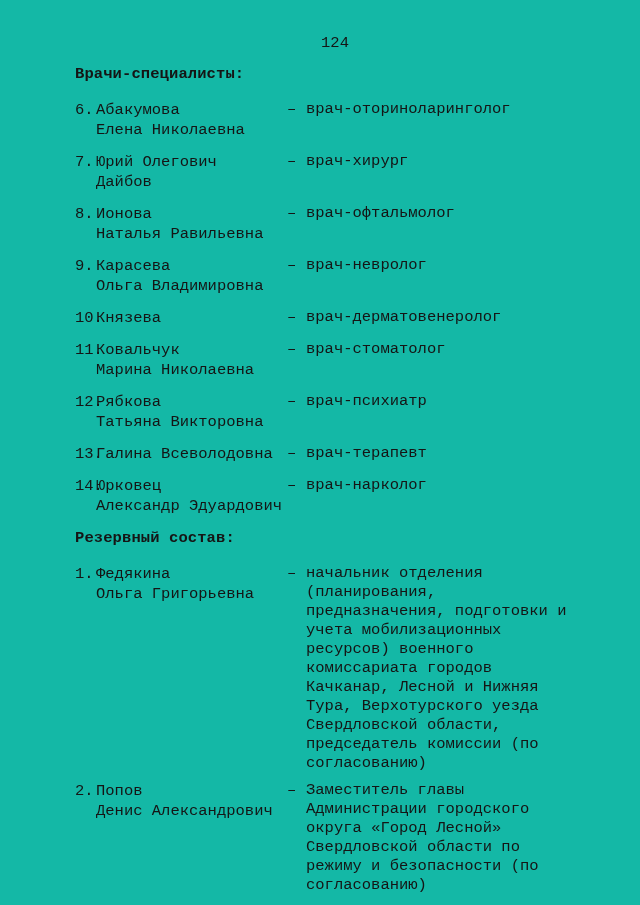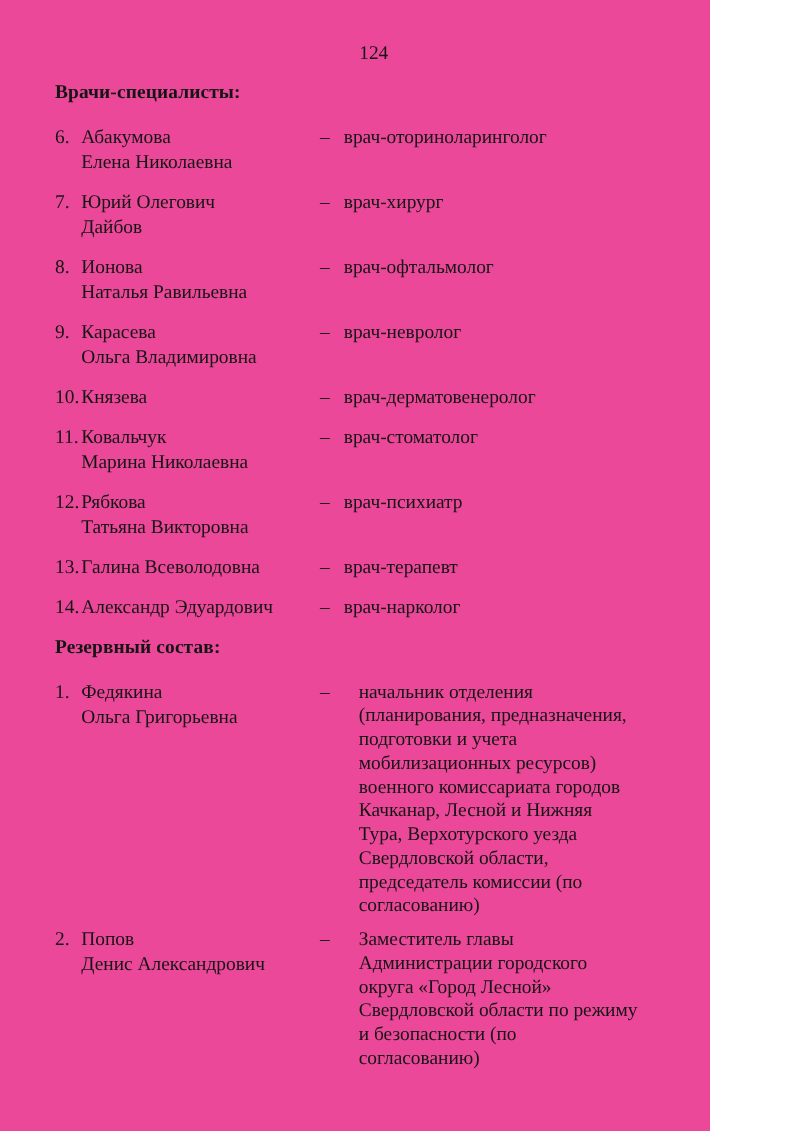--- a/index.html
+++ b/index.html
@@ -5,34 +5,35 @@
   html, body { margin: 0; padding: 0; }
   body {
     width: 640px; height: 905px;
     background: #ffffff;
     font-family: "Liberation Serif", "DejaVu Serif", serif;
     font-size: 15.5px;
     color: #151515;
   }
   .page {
     position: relative;
-    width: 568px; height: 905px;
-    background: #ec4899;
+    width: 640px; height: 905px;
+    background: #14b8a6;
     box-sizing: border-box;
     padding-top: 33px;
     overflow: hidden;
+    font-family: Liberation Mono, monospace;
   }
   .page-number {
     text-align: center;
     line-height: 20px;
     position: relative;
     left: 15px;
   }
   .content {
-    padding-left: 44px;
+    padding-left: 75px;
     padding-right: 58px;
   }
   .heading {
     font-weight: bold;
     line-height: 20px;
     margin-top: 11px;
     margin-bottom: 16px;
     letter-spacing: 0.1px;
   }
   .heading.second {
@@ -58,21 +59,21 @@
   }
   .dash {
     flex: 0 0 19px;
     width: 19px;
     line-height: 19px;
   }
   .role {
     flex: 1 1 auto;
     line-height: 19px;
   }
-  .entry.tall .role { line-height: 19px; margin-left: 12px; }
+  .entry.tall .role { line-height: 19px; }
 </style>
 </head>
 <body>
 
 <div class="page">
 
   <div class="page-number">124</div>
 
   <div class="content">
 
@@ -152,20 +153,21 @@
       <div class="name">
         <div>Галина Всеволодовна</div>
       </div>
       <div class="dash">–</div>
       <div class="role">врач-терапевт</div>
     </div>
 
     <div class="entry">
       <div class="num">14.</div>
       <div class="name">
+        <div>Юрковец</div>
         <div>Александр Эдуардович</div>
       </div>
       <div class="dash">–</div>
       <div class="role">врач-нарколог</div>
     </div>
 
     <div class="heading second">Резервный состав:</div>
 
     <div class="entry tall">
       <div class="num">1.</div>

